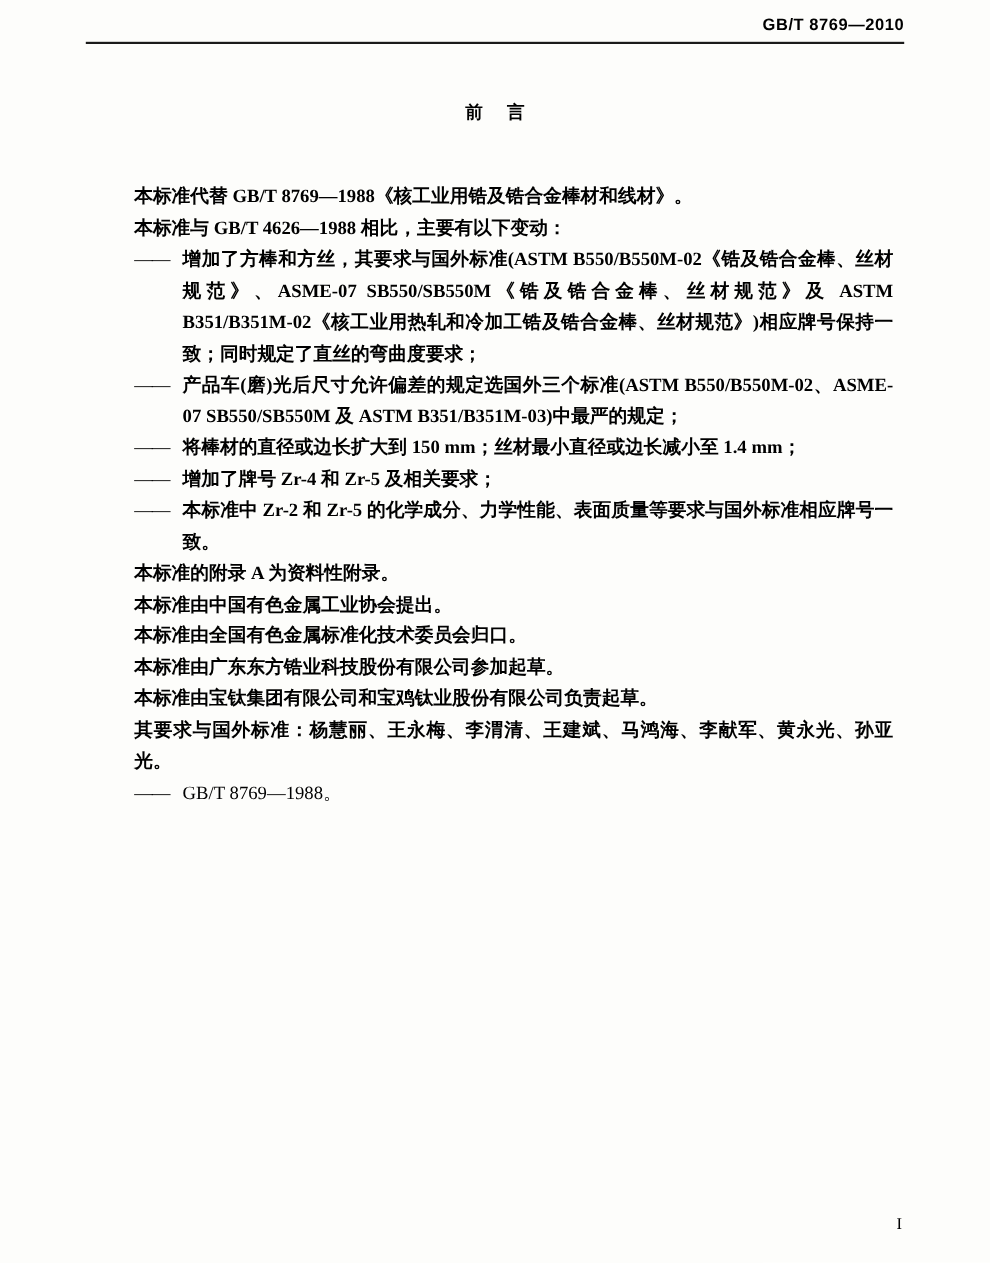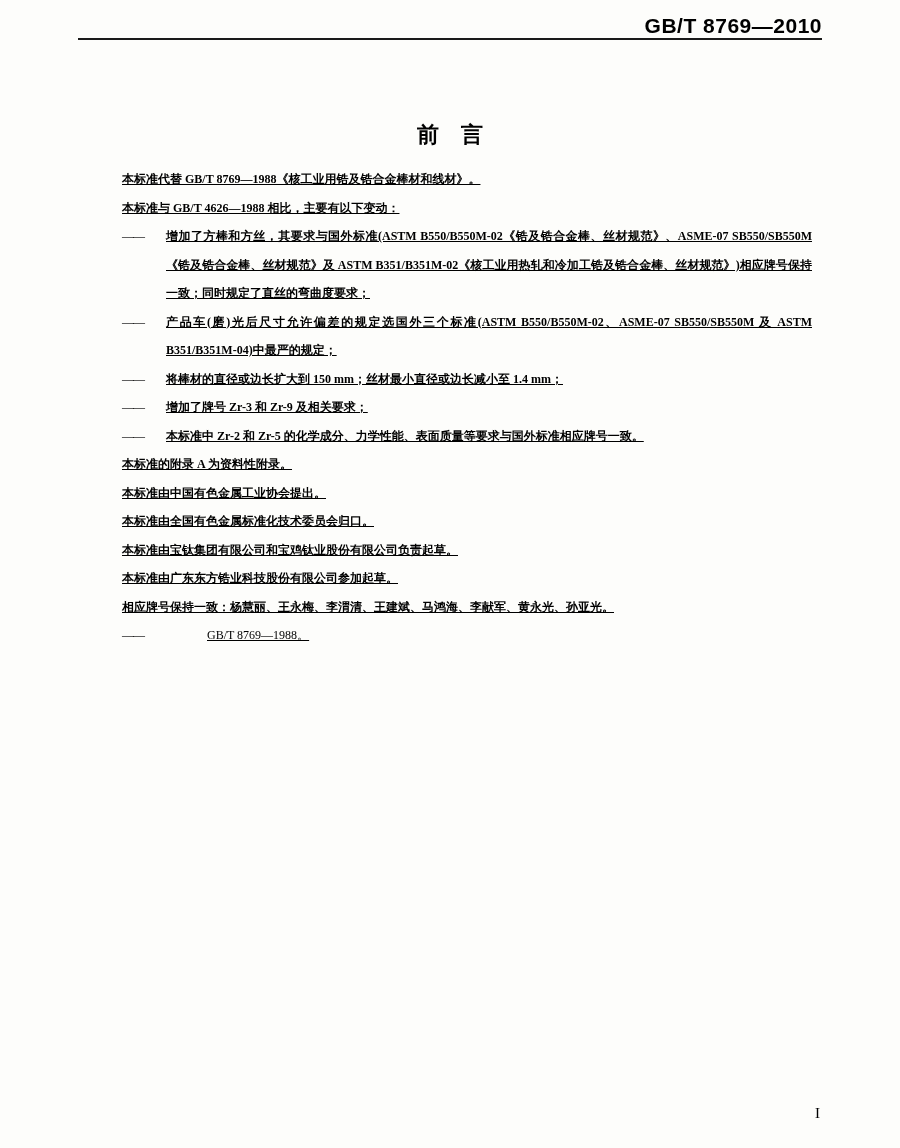--- a/index.html
+++ b/index.html
@@ -25,56 +25,54 @@
     top: 14px;
     left: 78px;
     right: 78px;
     height: 26px;
   }
   .header-std {
     position: absolute;
     right: 0;
     top: 0;
     font-family: "Liberation Sans", sans-serif;
-    font-size: 21px;
+    font-size: 15px;
     font-weight: bold;
     letter-spacing: 0.5px;
     white-space: nowrap;
   }
   .header-rule {
     position: absolute;
     left: 0;
     right: 0;
     top: 24px;
     height: 2px;
     background: #1a1a1a;
   }
   
   .doc-title {
     position: absolute;
     top: 92px;
     left: 0;
     width: 100%;
     text-align: center;
     font-family: "Liberation Sans", sans-serif;
-    font-size: 22px;
+    font-size: 16px;
     font-weight: bold;
     letter-spacing: 22px;
     text-indent: 22px;
-    margin-top: 28px;
   }
   
   .content {
     position: absolute;
     top: 165px;
     left: 122px;
     width: 690px;
-    font-size: 12px;
+    font-size: 17px;
     line-height: 28.5px;
-    text-decoration: underline;
   }
   .para {
     margin: 0;
     text-align: justify;
     font-weight: bold;
   }
   
   .item {
     margin: 0;
     position: relative;
@@ -88,21 +86,20 @@
     top: 0;
     letter-spacing: -1px;
     font-weight: normal;
   }
   .item.thin {
     font-weight: normal;
   }
   .latin {
     font-family: "Liberation Serif", serif;
     font-weight: normal;
-    margin-left: 41px;
   }
   
   .folio {
     position: absolute;
     bottom: 26px;
     right: 80px;
     font-family: "Liberation Serif", serif;
     font-size: 15px;
   }
 </style>
@@ -122,41 +119,41 @@
 
     <p class="para">本标准代替 GB/T 8769—1988《核工业用锆及锆合金棒材和线材》。</p>
     <p class="para">本标准与 GB/T 4626—1988 相比，主要有以下变动：</p>
 
     <p class="item">
       <span class="dash">——</span>
       <span>增加了方棒和方丝，其要求与国外标准(ASTM B550/B550M-02《锆及锆合金棒、丝材规范》、ASME-07 SB550/SB550M《锆及锆合金棒、丝材规范》及 ASTM B351/B351M-02《核工业用热轧和冷加工锆及锆合金棒、丝材规范》)相应牌号保持一致；同时规定了直丝的弯曲度要求；</span>
     </p>
     <p class="item">
       <span class="dash">——</span>
-      <span>产品车(磨)光后尺寸允许偏差的规定选国外三个标准(ASTM B550/B550M-02、ASME-07 SB550/SB550M 及 ASTM B351/B351M-04)中最严的规定；</span>
+      <span>产品车(磨)光后尺寸允许偏差的规定选国外三个标准(ASTM B550/B550M-02、ASME-07 SB550/SB550M 及 ASTM B351/B351M-03)中最严的规定；</span>
     </p>
     <p class="item">
       <span class="dash">——</span>
       <span>将棒材的直径或边长扩大到 150 mm；丝材最小直径或边长减小至 1.4 mm；</span>
     </p>
     <p class="item">
       <span class="dash">——</span>
-      <span>增加了牌号 Zr-3 和 Zr-9 及相关要求；</span>
+      <span>增加了牌号 Zr-4 和 Zr-5 及相关要求；</span>
     </p>
     <p class="item">
       <span class="dash">——</span>
       <span>本标准中 Zr-2 和 Zr-5 的化学成分、力学性能、表面质量等要求与国外标准相应牌号一致。</span>
     </p>
 
     <p class="para">本标准的附录 A 为资料性附录。</p>
     <p class="para">本标准由中国有色金属工业协会提出。</p>
     <p class="para">本标准由全国有色金属标准化技术委员会归口。</p>
+    <p class="para">本标准由广东东方锆业科技股份有限公司参加起草。</p>
     <p class="para">本标准由宝钛集团有限公司和宝鸡钛业股份有限公司负责起草。</p>
-    <p class="para">本标准由广东东方锆业科技股份有限公司参加起草。</p>
-    <p class="para">相应牌号保持一致：杨慧丽、王永梅、李渭清、王建斌、马鸿海、李献军、黄永光、孙亚光。</p>
+    <p class="para">其要求与国外标准：杨慧丽、王永梅、李渭清、王建斌、马鸿海、李献军、黄永光、孙亚光。</p>
 
     <p class="item thin">
       <span class="dash">——</span>
       <span class="latin">GB/T 8769—1988。</span>
     </p>
 
   </div>
 
   <div class="folio">I</div>
 

